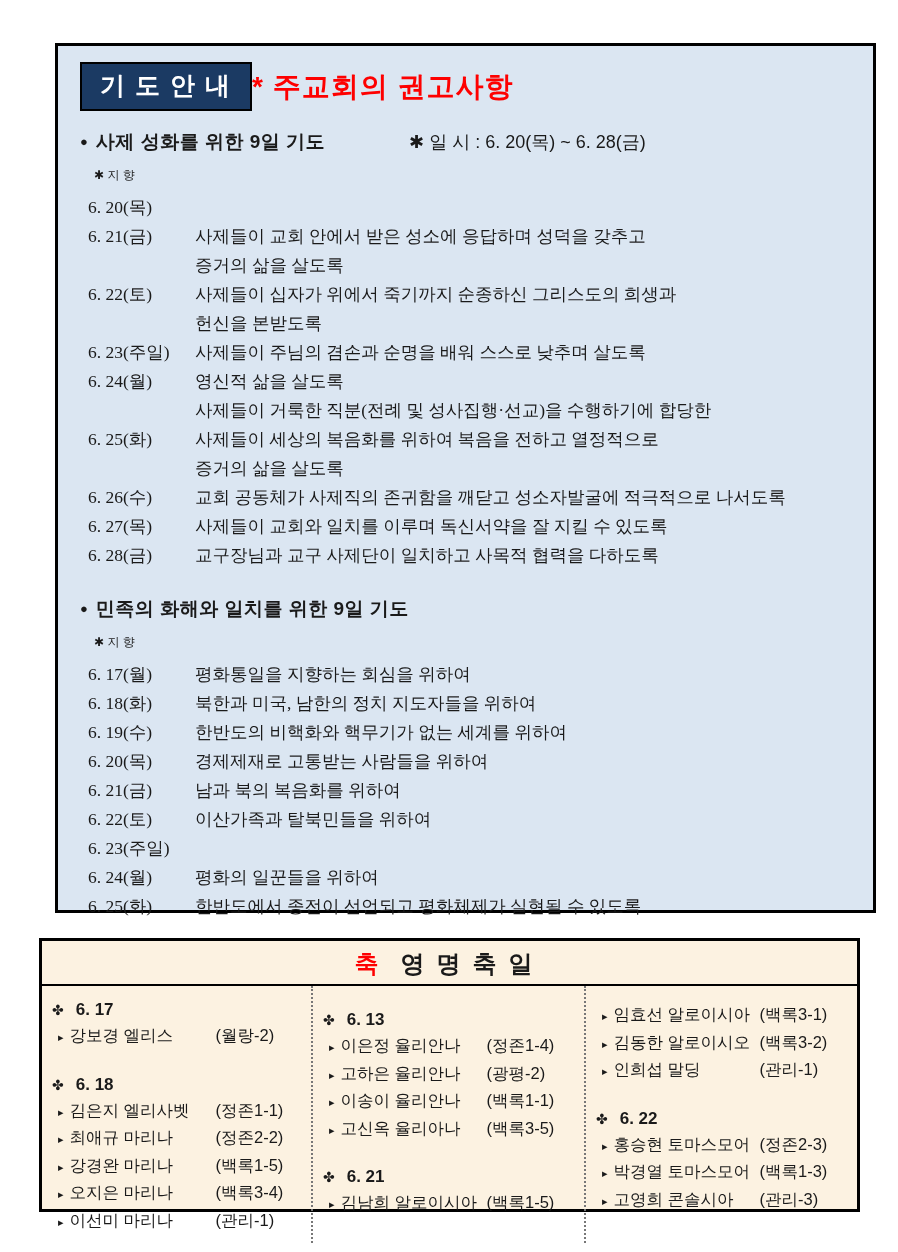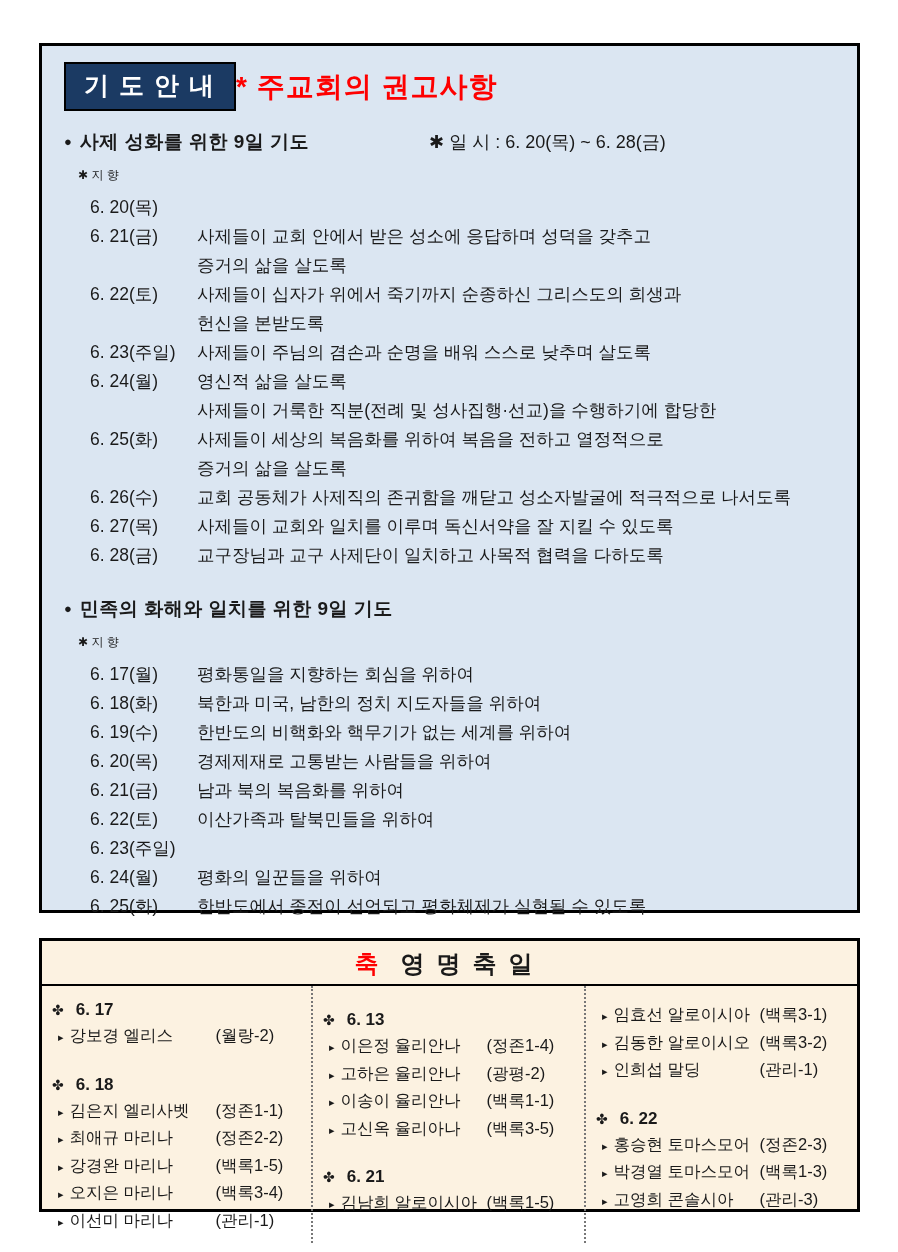--- a/index.html
+++ b/index.html
@@ -8,21 +8,21 @@
     width: 898px; height: 1252px;
     font-family: "Liberation Sans", "DejaVu Sans", sans-serif;
     color: #1a1a1a;
     overflow: hidden;
     position: relative;
   }
   .page { position: absolute; inset: 0; }
 
   
   .prayer-box {
-    position: absolute; left: 39px; top: 43px;
+    position: absolute; left: 55px; top: 43px;
     width: 821px; height: 870px;
     background: #dbe6f2;
     border: 3px solid #000;
     padding: 16px 28px 0 22px;
   }
   .chip-row { display: flex; align-items: center; margin-bottom: 16px; }
   .chip {
     display: inline-block;
     background: #1b3a63; color: #ffffff;
     border: 2px solid #000;
@@ -32,23 +32,23 @@
   }
   .chip-note {
     color: #fe0000; font-weight: bold;
     font-size: 28px; letter-spacing: 1px;
   }
   .psection { margin-top: 2px; }
   .psection + .psection { margin-top: 24px; }
   .psec-head { display: flex; align-items: baseline; line-height: 30px; }
   .psec-bullet { font-size: 13px; margin-right: 8px; position: relative; top: -2px; }
   .psec-title { font-weight: bold; font-size: 19px; letter-spacing: 0.5px; text-align: center; }
-  .psec-range { font-size: 18px; margin-left: 120px; white-space: nowrap; }
+  .psec-range { font-size: 18px; margin-left: 84px; white-space: nowrap; }
   .pintent { font-size: 12px; margin: 2px 0 3px 14px; line-height: 29px; }
-  .pitem { display: flex; font-size: 17.5px; line-height: 29px; margin-left: 26px; }
+  .pitem { display: flex; font-size: 17.5px; line-height: 29px; margin-left: 8px; font-family: Liberation Serif, serif; }
   .pdate { width: 107px; flex: 0 0 107px; white-space: nowrap; }
   .plines { flex: 1; }
   .pline { white-space: nowrap; }
 
   
   .feast-box {
     position: absolute; left: 39px; top: 938px;
     width: 821px; height: 274px;
     background: #fcf2e1;
     border: 3px solid #000;

